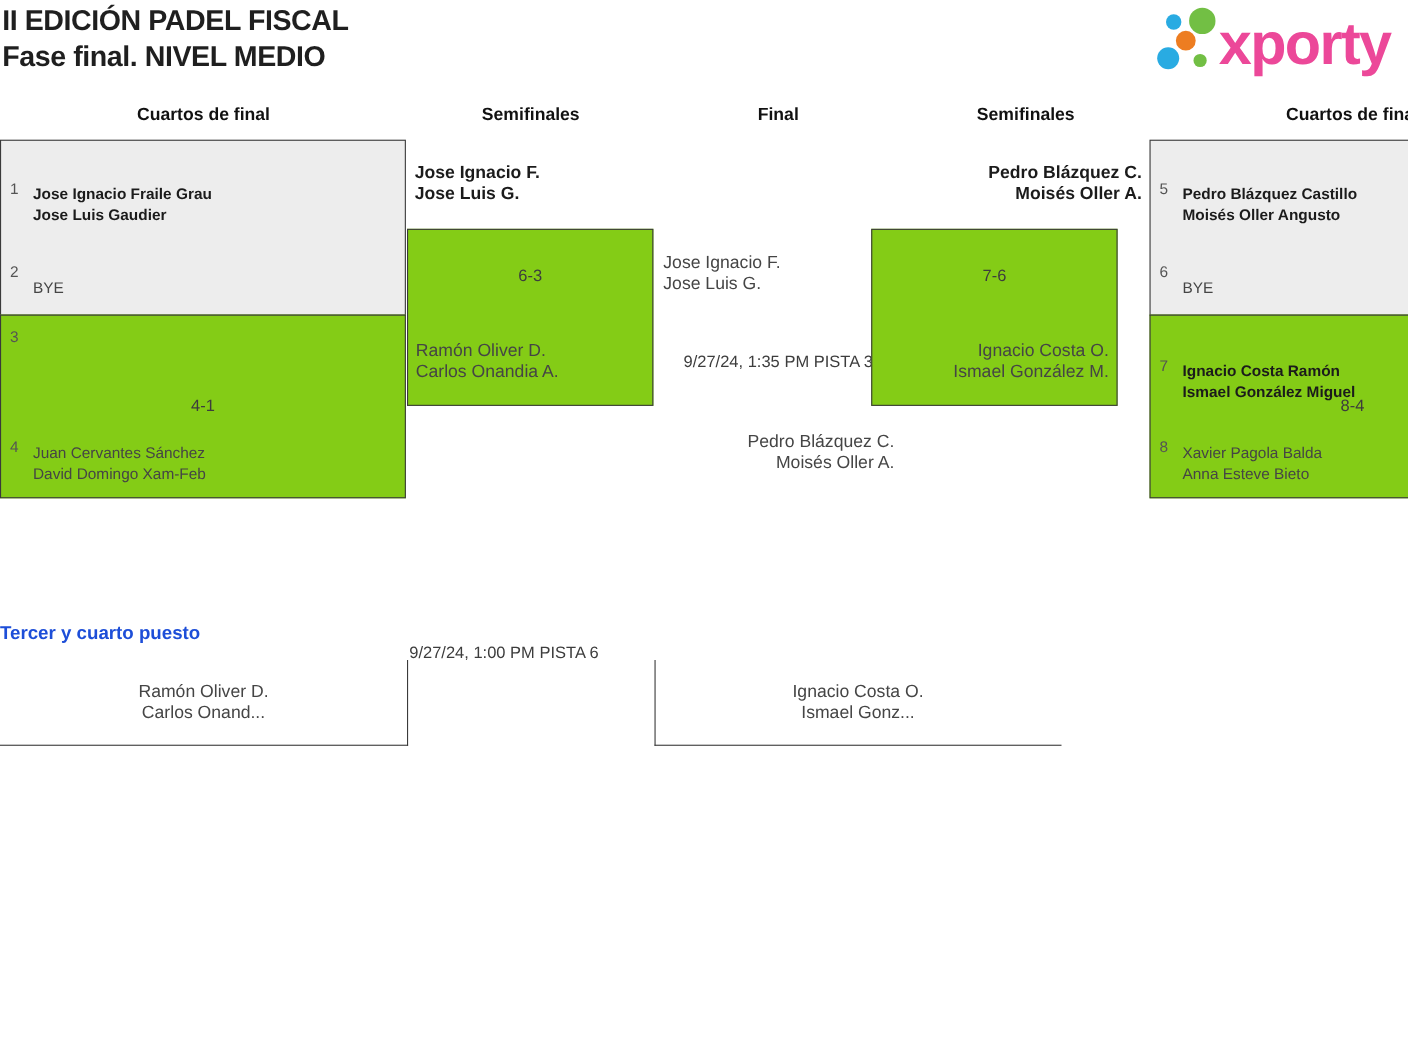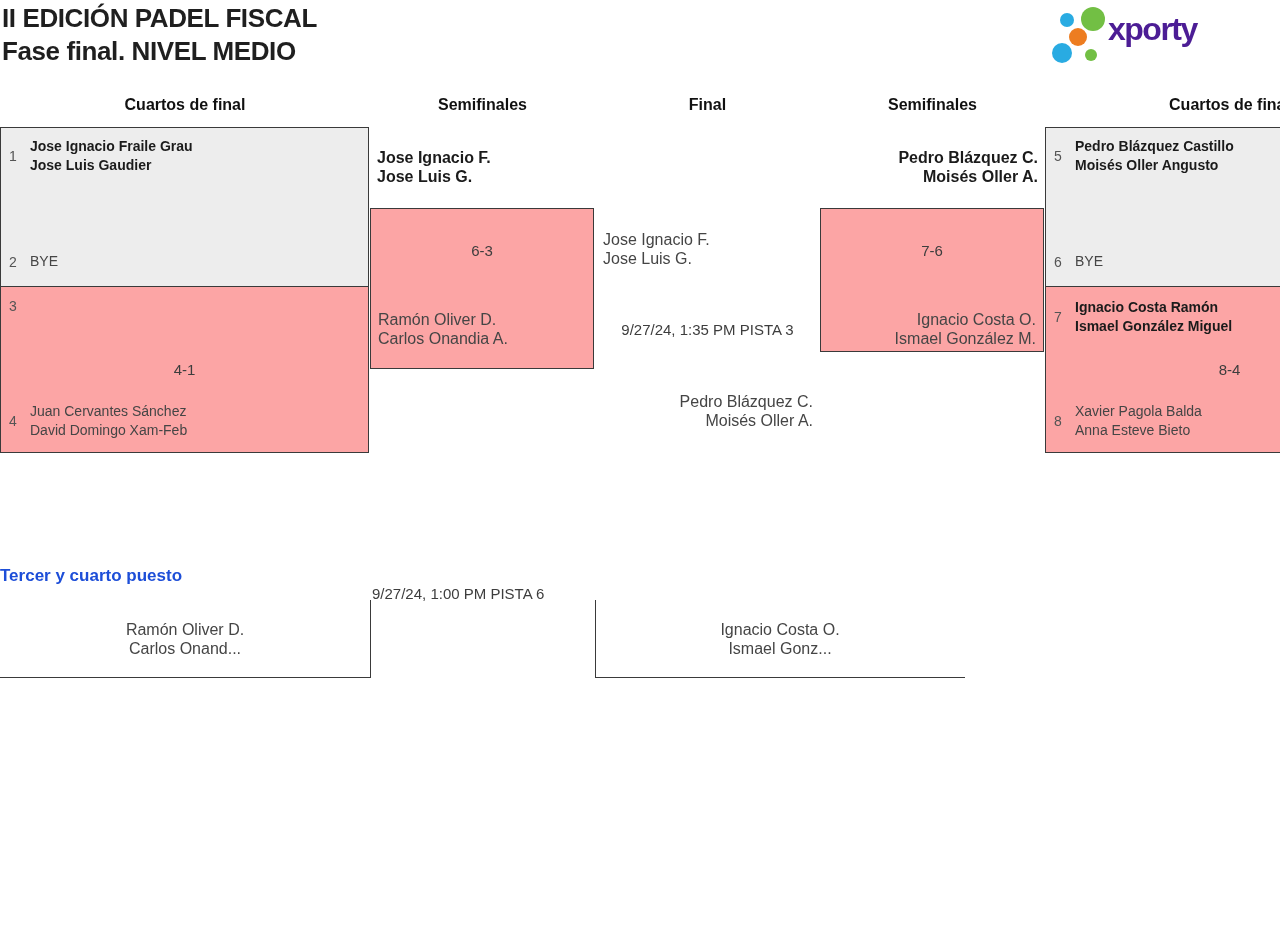--- a/index.html
+++ b/index.html
@@ -3,33 +3,33 @@
 <meta charset="utf-8">
 <style>
   html,body{margin:0;padding:0;background:#fff;}
   #stage{position:relative;width:1280px;height:943px;overflow:hidden;background:#fff;
          font-family:"Liberation Sans",sans-serif;color:#1d1d1d;}
 
   
   .title{position:absolute;left:2px;top:2px;font-size:26px;line-height:33px;font-weight:700;
          letter-spacing:-0.4px;color:#1f1f1f;white-space:nowrap;}
   .logo-dot{position:absolute;border-radius:50%;}
-  .logo-word{position:absolute;left:1108px;top:13px;font-size:32px;font-weight:800;
-             letter-spacing:-1.5px;color:#4c1d95;line-height:1;text-align:right;}
+  .logo-word{position:absolute;left:1108px;top:13px;font-size:54px;font-weight:800;
+             letter-spacing:-1.5px;color:#ec4899;line-height:1;text-align:right;}
 
   
   .round-h{position:absolute;top:96px;font-size:16px;font-weight:700;color:#111;
            text-align:center;white-space:nowrap;}
 
   
-  .box{position:absolute;border:1px solid #3a3a3a;background:#fca5a5;box-sizing:border-box;}
+  .box{position:absolute;border:1px solid #3a3a3a;background:#84cc16;box-sizing:border-box;}
   .box.bye{background:#ededed;}
   .team{position:absolute;left:0;right:0;display:flex;align-items:center;padding:0 8px;}
   .team .seed{flex:none;width:21px;font-size:14px;color:#545454;}
-  .team .names{flex:1;font-size:14px;line-height:19px;color:#454545;}
+  .team .names{flex:1;font-size:14px;line-height:19px;color:#454545;margin-top:30px;}
   .team.winner .names{font-weight:700;color:#1b1b1b;}
   .score{position:absolute;left:0;right:0;text-align:center;font-size:15px;color:#3d3d3d;}
 
   
   .pair{position:absolute;font-size:16px;line-height:19px;color:#454545;white-space:nowrap;}
   .pair.winner{font-weight:700;color:#1b1b1b;}
   .pair.r{text-align:right;}
   .pair.c{text-align:center;white-space:normal;}
   .sched{position:absolute;font-size:15px;color:#3d3d3d;white-space:nowrap;}
 
@@ -108,21 +108,21 @@
   <div class="sched" style="left:595px;width:225px;text-align:center;top:321px;">9/27/24, 1:35 PM PISTA 3</div>
   <div class="pair r" style="left:595px;width:218px;top:392px;">
     <span>Pedro Blázquez C.</span><br>
     <span>Moisés Oller A.</span>
   </div>
 
   <div class="pair winner r" style="left:820px;width:218px;top:148px;">
     <span>Pedro Blázquez C.</span><br>
     <span>Moisés Oller A.</span>
   </div>
-  <div class="box" style="left:820px;top:208px;width:224px;height:144px;">
+  <div class="box" style="left:792px;top:208px;width:224px;height:161px;">
     <div class="score" style="top:33px;">7-6</div>
     <div class="pair r" style="right:7px;top:101px;">
       <span>Ignacio Costa O.</span><br>
       <span>Ismael González M.</span>
     </div>
   </div>
 
   <div class="box bye" style="left:1045px;top:127px;width:369px;height:160px;">
     <div class="team winner" style="top:9px;">
       <span class="seed">5</span>

